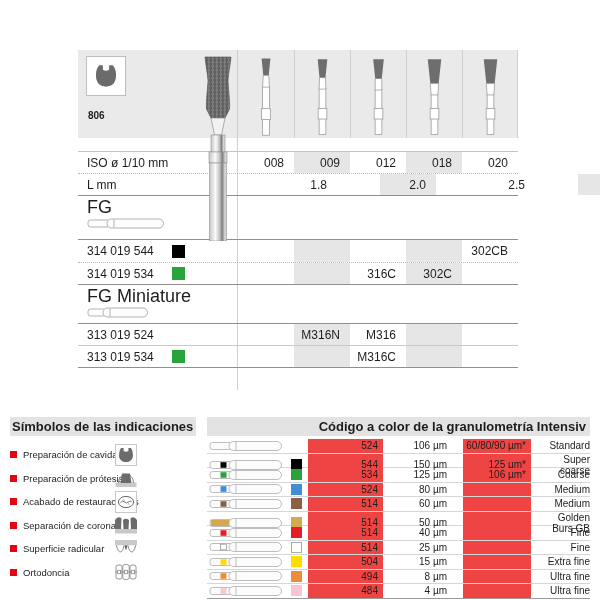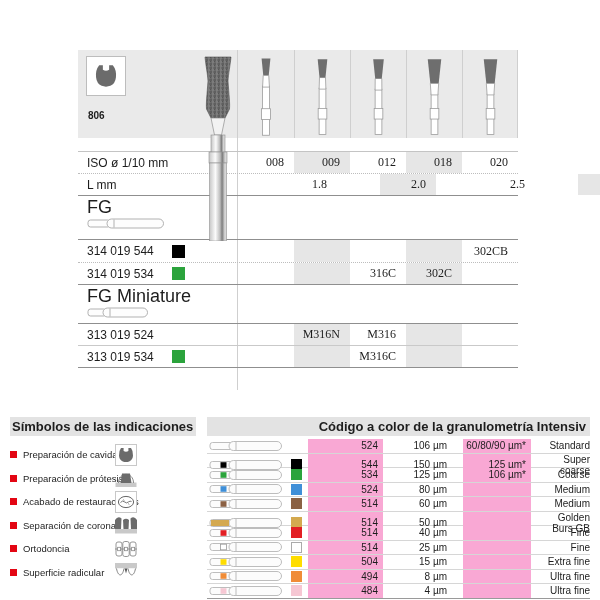--- a/index.html
+++ b/index.html
@@ -29,21 +29,21 @@
   #rows { position:absolute; left:0; top:101px; width:440px; }
   .t-row { display:grid; grid-template-columns:159px 57px 56px 56px 56px 56px; align-items:center; box-sizing:border-box; }
   .r-iso  { height:23px; border-top:1px solid #c4c4c4; border-bottom:1px dotted #bdbdbd; }
   .r-l    { height:22px; border-bottom:1px solid #8f8f8f;gap:43px; }
   .r-sech { height:44px; border-bottom:1px solid #8f8f8f; }
   .r-sech.mini { height:39px; }
   .r-d1   { height:22px; border-bottom:1px solid #c9c9c9; }
   .r-d2   { height:23px; border-bottom:1px dotted #bdbdbd; }
   .r-d3   { height:22px; border-bottom:1px solid #8f8f8f; }
   .lcell  { position:relative; padding-left:9px; height:100%; display:flex; align-items:center; }
-  .vcell  { text-align:left; padding-right:10px; height:100%; display:flex; align-items:center; justify-content:flex-end;font-family:Liberation Serif, serif; }
+  .vcell  { text-align:left; padding-right:10px; height:100%; display:flex; align-items:center; justify-content:flex-end; }
   .vcell.shade { background:#e6e6e6; }
   .code-sq { position:absolute; left:94px; top:50%; margin-top:-6.5px; width:13px; height:13px; }
   .sec-wrap { grid-column:1 / -1; padding-left:9px; height:100%; box-sizing:border-box; padding-top:4px; }
   .sec-name { font-weight:normal; font-size:18px; line-height:15px; }
   .sec-burline { margin-top:3px; }
   #big-bur { position:absolute; left:122px; top:3px; z-index:6; }
 
   
   #symbols { position:absolute; left:10px; top:417px; width:186px; }
   .sec-title {
@@ -61,21 +61,21 @@
   #grit-table { margin-top:3px; }
   .g-row {
     display:grid; grid-template-columns:84px 17px 75px 70px 10px 68px 1fr;
     height:14.5px; align-items:center; border-bottom:1px solid #d6d6d6; box-sizing:border-box;
     font-size:10px;
   }
   .g-row:last-child { border-bottom:1px solid #9a9a9a; }
   .g-outline { padding-left:2px; display:flex; align-items:center; }
   .g-sq { display:flex; align-items:center; }
   .g-sq span { width:11px; height:11px; display:block; box-sizing:border-box; }
-  .g-code, .g-alt { background:#f9a8d4; height:100%; display:flex; align-items:center; justify-content:flex-end; padding-right:5px; box-sizing:border-box; }
+  .g-code, .g-alt { background:#ef4444; height:100%; display:flex; align-items:center; justify-content:flex-end; padding-right:5px; box-sizing:border-box; }
   .g-um { display:flex; align-items:center; justify-content:flex-end; padding-right:6px; }
   .g-name { padding-left:6px; }
 </style>
 </head>
 <body>
 
 <div class="page">
 
   <div id="product-table">
     <div id="col-sep"></div>
@@ -263,41 +263,41 @@
           <span class="sym-label">Separación de coronas</span>
           <span class="sym-icon"><svg width="22" height="22" viewBox="0 0 22 22">
               <rect x="0" y="15" width="22" height="4.5" fill="#c9c9c9"></rect>
               <path d="M0 6 Q3 1.5 6.5 4.5 L6 15 L0 15 Z" fill="#6b6b6b"></path>
               <path d="M22 6 Q19 1.5 15.5 4.5 L16 15 L22 15 Z" fill="#6b6b6b"></path>
               <path d="M8.5 15 L8 6 Q11 3.5 14 6 L13.5 15 Z" fill="#6b6b6b"></path>
             </svg></span>
         </div>
         <div class="sym-item">
           <span class="bullet" style="background: rgb(227, 6, 19);"></span>
+          <span class="sym-label">Superficie radicular</span>
+          <span class="sym-icon"><svg width="22" height="22" viewBox="0 0 22 22">
+              <rect x="0" y="2" width="22" height="5.5" fill="#c9c9c9"></rect>
+              <path d="M1.5 7.5 C3 16 7.5 16 9 7.5" fill="#fff" stroke="#777" stroke-width="0.9"></path>
+              <path d="M13 7.5 C14.5 16 19 16 20.5 7.5" fill="#fff" stroke="#777" stroke-width="0.9"></path>
+              <path d="M9.6 7.5 L12.4 7.5 L11 12.5 Z" fill="#555"></path>
+            </svg></span>
+        </div>
+        <div class="sym-item">
+          <span class="bullet" style="background: rgb(227, 6, 19);"></span>
           <span class="sym-label">Ortodoncia</span>
           <span class="sym-icon"><svg width="22" height="22" viewBox="0 0 22 22">
               <rect x="1" y="4" width="6" height="14" rx="2" fill="#fff" stroke="#8a8a8a" stroke-width="0.9"></rect>
               <rect x="7.8" y="3.5" width="6.4" height="15" rx="2" fill="#fff" stroke="#8a8a8a" stroke-width="0.9"></rect>
               <rect x="15" y="4" width="6" height="14" rx="2" fill="#fff" stroke="#8a8a8a" stroke-width="0.9"></rect>
               <line x1="0" y1="11" x2="22" y2="11" stroke="#8a8a8a" stroke-width="0.9"></line>
               <rect x="2.6" y="9.3" width="3" height="3.4" fill="#fff" stroke="#8a8a8a" stroke-width="0.8"></rect>
               <rect x="9.5" y="9.3" width="3" height="3.4" fill="#fff" stroke="#8a8a8a" stroke-width="0.8"></rect>
               <rect x="16.6" y="9.3" width="3" height="3.4" fill="#fff" stroke="#8a8a8a" stroke-width="0.8"></rect>
             </svg></span>
         </div>
-        <div class="sym-item">
-          <span class="bullet" style="background: rgb(227, 6, 19);"></span>
-          <span class="sym-label">Superficie radicular</span>
-          <span class="sym-icon"><svg width="22" height="22" viewBox="0 0 22 22">
-              <rect x="0" y="2" width="22" height="5.5" fill="#c9c9c9"></rect>
-              <path d="M1.5 7.5 C3 16 7.5 16 9 7.5" fill="#fff" stroke="#777" stroke-width="0.9"></path>
-              <path d="M13 7.5 C14.5 16 19 16 20.5 7.5" fill="#fff" stroke="#777" stroke-width="0.9"></path>
-              <path d="M9.6 7.5 L12.4 7.5 L11 12.5 Z" fill="#555"></path>
-            </svg></span>
-        </div>
       </div>
   </div>
 
   <div id="grit">
     <div class="sec-title">Código a color de la granulometría Intensiv</div>
     <div id="grit-table">
         <div class="g-row">
           <div class="g-outline">
             <svg width="74" height="12" viewBox="0 0 74 12">
     <rect x="1" y="2.5" width="23" height="7" rx="2.5" fill="#fcfcfc" stroke="#b5b5b5" stroke-width="0.9"></rect>

